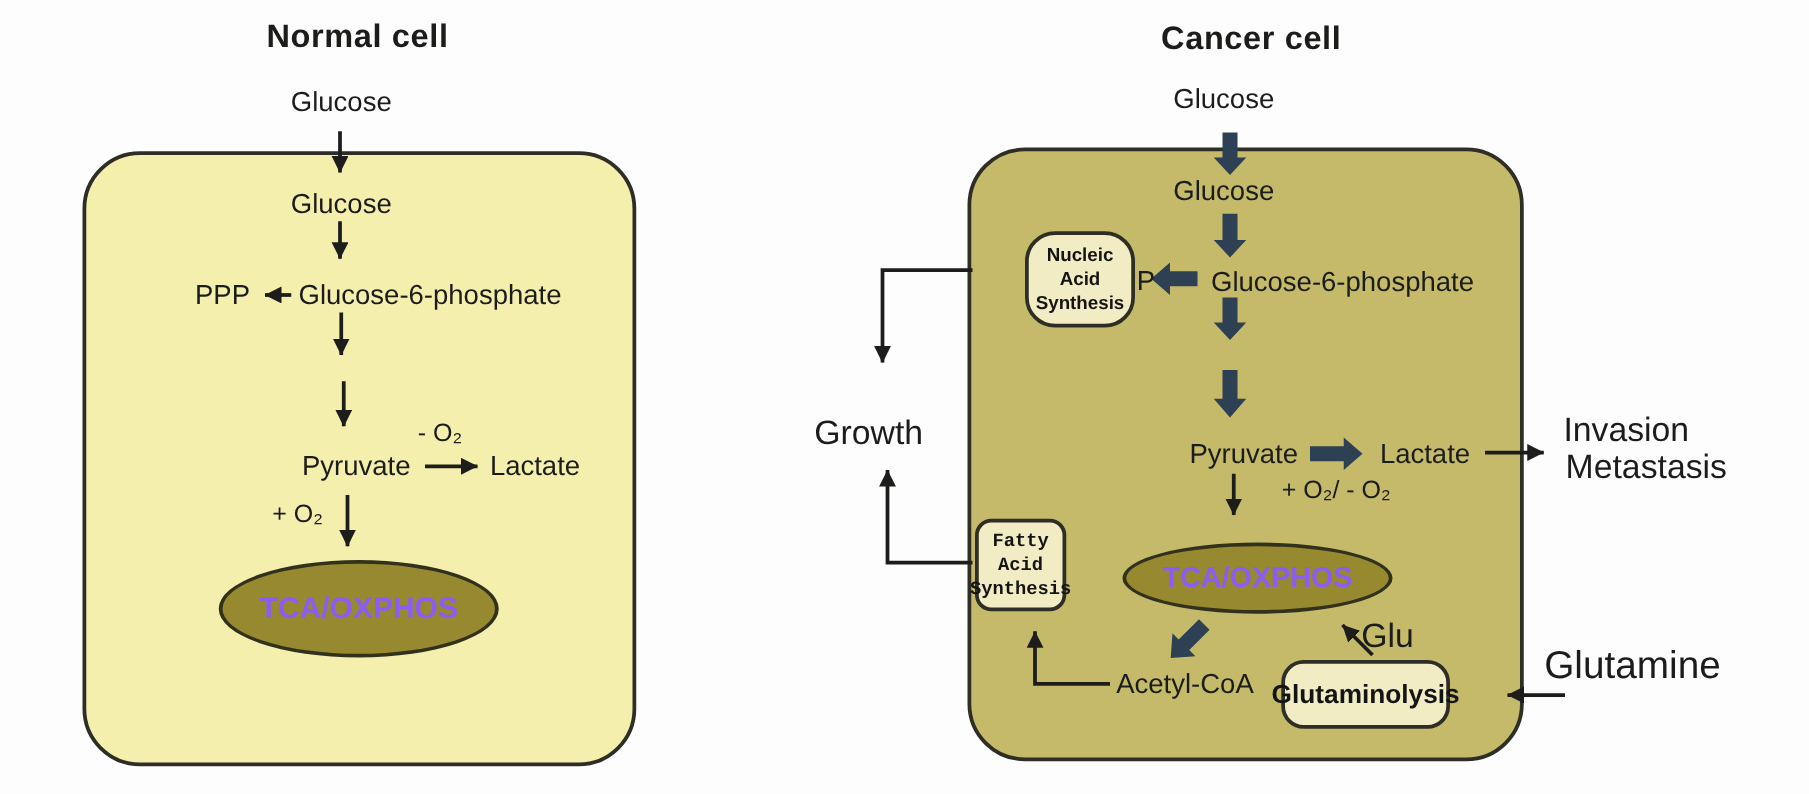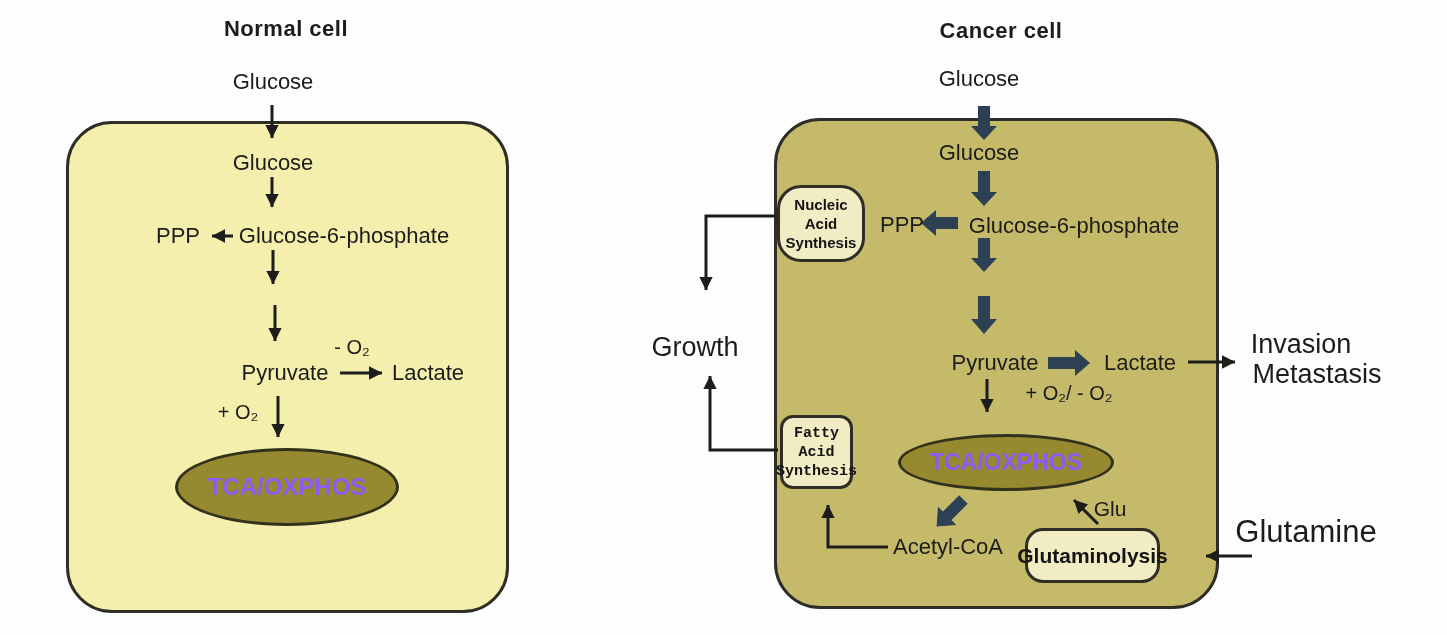--- a/index.html
+++ b/index.html
@@ -18,21 +18,21 @@
   }
   .cell{
     position:absolute;border:3px solid var(--outline);border-radius:46px;box-sizing:border-box;
   }
   .cell.normal{left:66px;top:121px;width:443px;height:492px;background:var(--normal_fill);}
   .cell.cancer{left:774px;top:118px;width:445px;height:491px;background:var(--cancer_fill);}
   .lbl{
     position:absolute;transform:translate(-50%,-50%);white-space:nowrap;
     font-size:22px;color:var(--text);text-align:center;
   }
-  .title{font-size:22px;font-weight:bold;letter-spacing:0.5px;}
+  .title{font-size:26px;font-weight:bold;letter-spacing:0.5px;}
   .outside{font-size:27px;}
   .o2{font-size:20px;}
   .tca-text{font-weight:bold;color:#8b5cf6;}
   .ellipse{
     position:absolute;background:var(--ellipse_fill);border:3px solid #32321c;
     border-radius:50%;box-sizing:border-box;
   }
   .synth-box{
     position:absolute;background:var(--box_fill);border:3px solid var(--outline);
     border-radius:13px;box-sizing:border-box;display:flex;flex-direction:column;
@@ -108,23 +108,23 @@
   <div class="lbl" style="left:979px;top:79px;">Glucose</div>
   <div class="lbl" style="left:979px;top:153px;">Glucose</div>
   <div class="lbl" style="left:902px;top:225px;">PPP</div>
   <div class="lbl" style="left:1074px;top:226px;">Glucose-6-phosphate</div>
   <div class="lbl" style="left:995px;top:363px;">Pyruvate</div>
   <div class="lbl" style="left:1140px;top:363px;">Lactate</div>
   <div class="lbl o2" style="left:1069px;top:393px;">+ O₂/ - O₂</div>
   <div class="ellipse" style="left:898px;top:434px;width:216px;height:57px;"></div>
   <div class="lbl tca-text" style="left:1006px;top:462px;font-size:23px;">TCA/OXPHOS</div>
   <div class="lbl" style="left:948px;top:547px;text-align:right;">Acetyl-CoA</div>
-  <div class="lbl" style="left:1110px;top:509px;font-size:21px;">Glu</div>
+  <div class="lbl" style="left:1110px;top:509px;font-size:27px;">Glu</div>
 
-  <div class="synth-box" style="left:777px;top:185px;width:88px;height:77px;border-radius:24px;">
+  <div class="synth-box" style="left:820px;top:185px;width:88px;height:77px;border-radius:24px;">
     <span>Nucleic</span>
     <span>Acid</span>
     <span>Synthesis</span>
   </div>
 
   <div class="synth-box" style="left:780px;top:415px;width:73px;height:74px;font-family:Liberation Mono, monospace;">
     <span>Fatty</span>
     <span>Acid</span>
     <span>Synthesis</span>
   </div>

